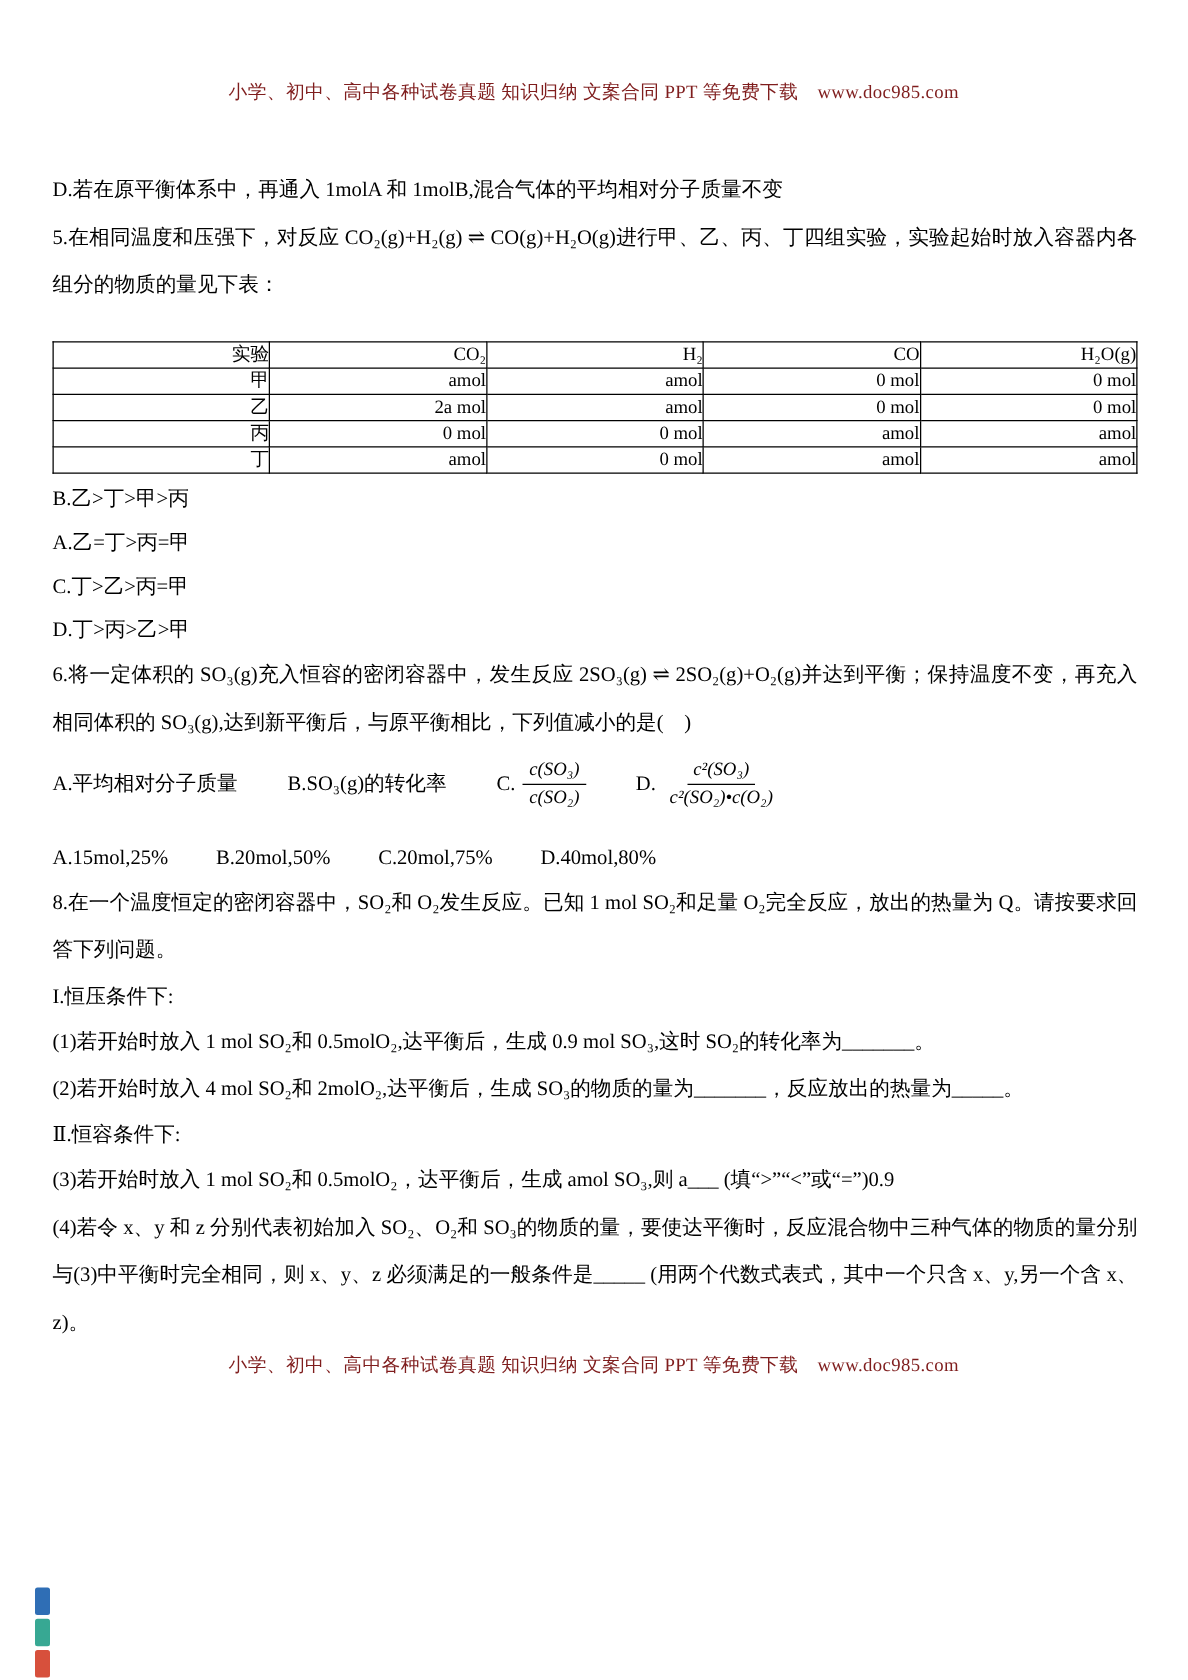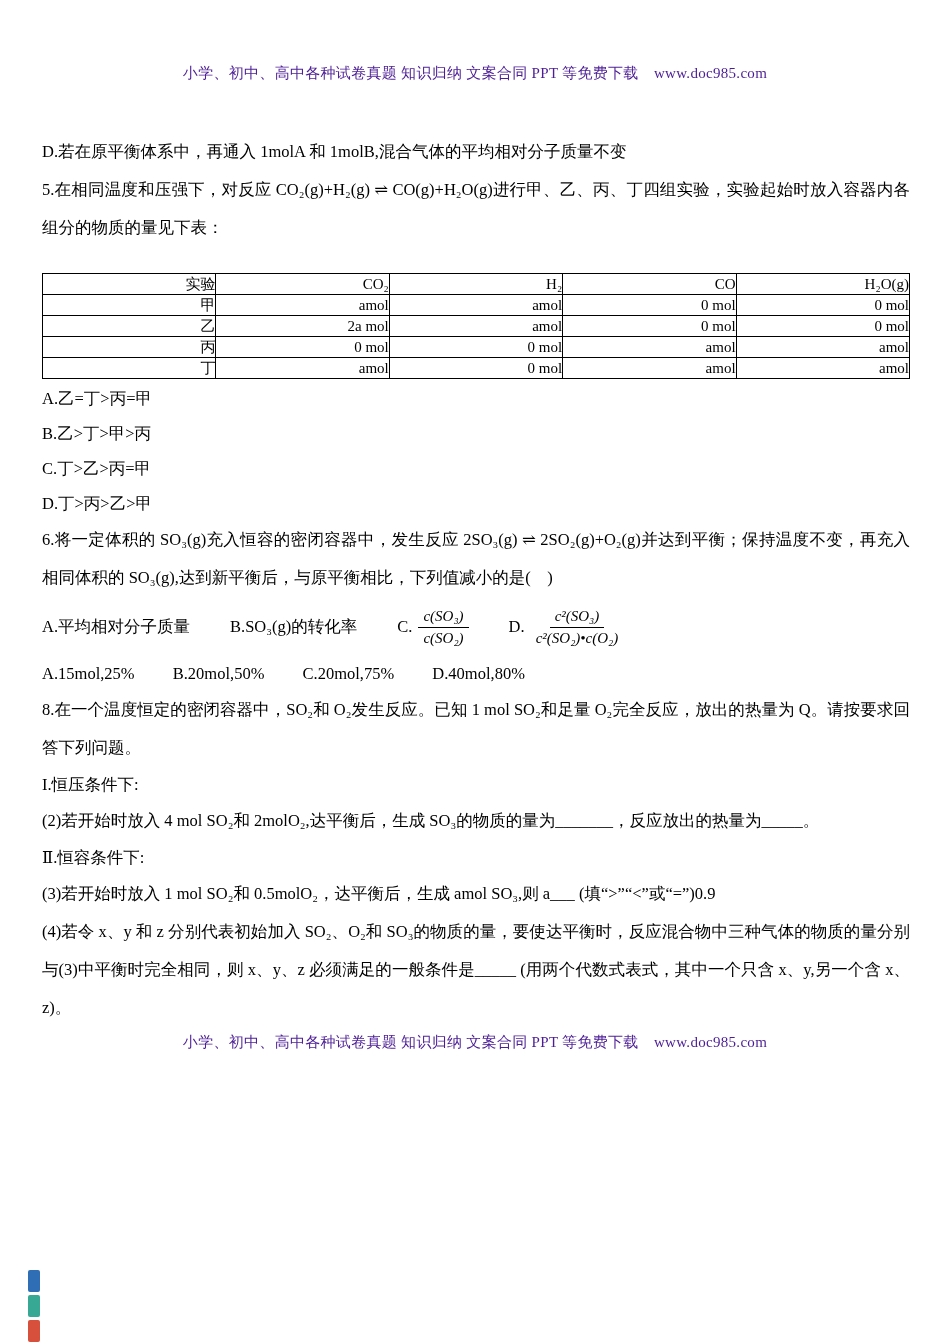--- a/index.html
+++ b/index.html
@@ -7,21 +7,21 @@
   body{
     background:#ffffff;
     color:#000;
     font-family:"Liberation Serif","DejaVu Serif",serif;
     position:relative;
     overflow:hidden;
   }
   .header,.footer{
     text-align:center;
     font-size:15px;
-    color:#4c1d95;
+    color:#7f1d1d;
     letter-spacing:0.3px;
   }
   .header{padding-top:64px;}
   .footer{margin-top:6px;}
   .content{
     margin:50px 40px 0 42px;
     font-size:16.5px;
   }
   p.line{
     line-height:38px;
@@ -41,21 +41,21 @@
     height:21px;
     line-height:20px;
     font-weight:normal;
     padding:0;
     overflow:hidden;
   }
   .q6-options{
     display:flex;
     align-items:center;
     gap:40px;
-    margin:10px 0 8px 0;
+    margin:10px 0 20px 0;
     line-height:1.2;
   }
   .q6-options .opt{display:inline-flex;align-items:center;gap:6px;}
   .frac{
     display:inline-flex;
     flex-direction:column;
     align-items:center;
     font-style:italic;
     font-size:15px;
     line-height:1.25;
@@ -127,22 +127,22 @@
         <tr>
           <td>丁</td>
           <td>amol</td>
           <td>0 mol</td>
           <td>amol</td>
           <td>amol</td>
         </tr>
       </tbody>
     </table>
 
+    <p class="opt-line">B.乙&gt;丁&gt;甲&gt;丙</p>
     <p class="opt-line">A.乙=丁&gt;丙=甲</p>
-    <p class="opt-line">B.乙&gt;丁&gt;甲&gt;丙</p>
     <p class="opt-line">C.丁&gt;乙&gt;丙=甲</p>
     <p class="opt-line">D.丁&gt;丙&gt;乙&gt;甲</p>
 
     <p class="line">6.将一定体积的 SO₃(g)充入恒容的密闭容器中，发生反应 2SO₃(g) ⇌ 2SO₂(g)+O₂(g)并达到平衡；保持温度不变，再充入相同体积的 SO₃(g),达到新平衡后，与原平衡相比，下列值减小的是(　)</p>
 
     <div class="q6-options">
       <span class="opt">A.平均相对分子质量</span>
       <span class="opt">B.SO₃(g)的转化率</span>
       <span class="opt">
         <span>C.</span>
@@ -163,20 +163,21 @@
 
     <p class="opt-line options-inline">
       <span>A.15mol,25%</span>
       <span>B.20mol,50%</span>
       <span>C.20mol,75%</span>
       <span>D.40mol,80%</span>
     </p>
 
     <p class="line">8.在一个温度恒定的密闭容器中，SO₂和 O₂发生反应。已知 1 mol SO₂和足量 O₂完全反应，放出的热量为 Q。请按要求回答下列问题。</p>
     <p class="opt-line">I.恒压条件下:</p>
+    <p class="line">(1)若开始时放入 1 mol SO₂和 0.5molO₂,达平衡后，生成 0.9 mol SO₃,这时 SO₂的转化率为_______。</p>
     <p class="line">(2)若开始时放入 4 mol SO₂和 2molO₂,达平衡后，生成 SO₃的物质的量为_______，反应放出的热量为_____。</p>
     <p class="opt-line">Ⅱ.恒容条件下:</p>
     <p class="line">(3)若开始时放入 1 mol SO₂和 0.5molO₂，达平衡后，生成 amol SO₃,则 a___ (填“&gt;”“&lt;”或“=”)0.9</p>
     <p class="line">(4)若令 x、y 和 z 分别代表初始加入 SO₂、O₂和 SO₃的物质的量，要使达平衡时，反应混合物中三种气体的物质的量分别与(3)中平衡时完全相同，则 x、y、z 必须满足的一般条件是_____ (用两个代数式表式，其中一个只含 x、y,另一个含 x、z)。</p>
 
   </div>
 
   <div class="footer">小学、初中、高中各种试卷真题 知识归纳 文案合同 PPT 等免费下载　www.doc985.com</div>
 
   <div class="watermark">

